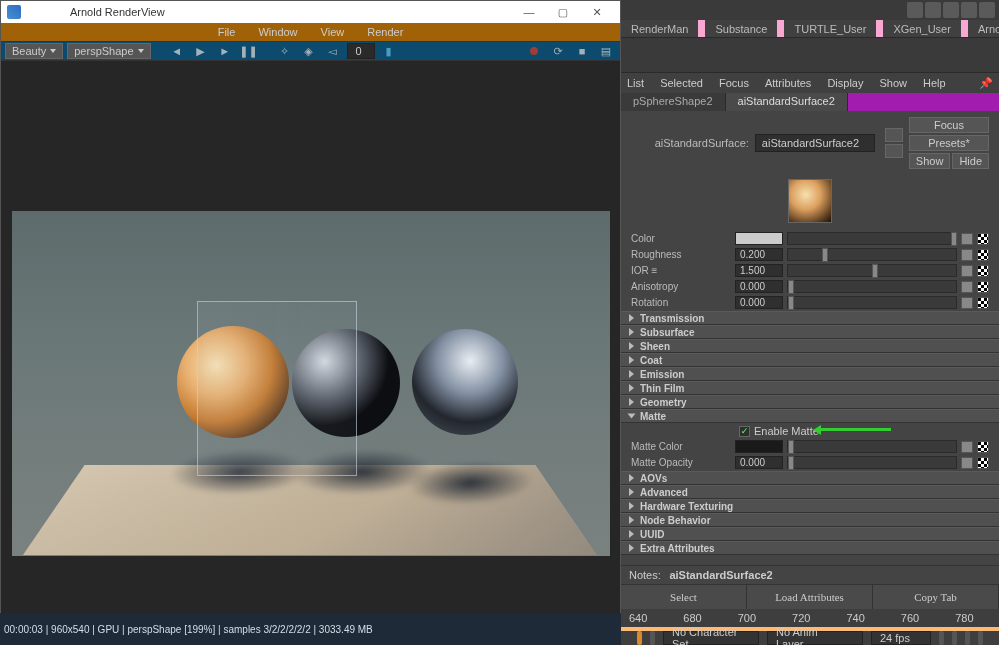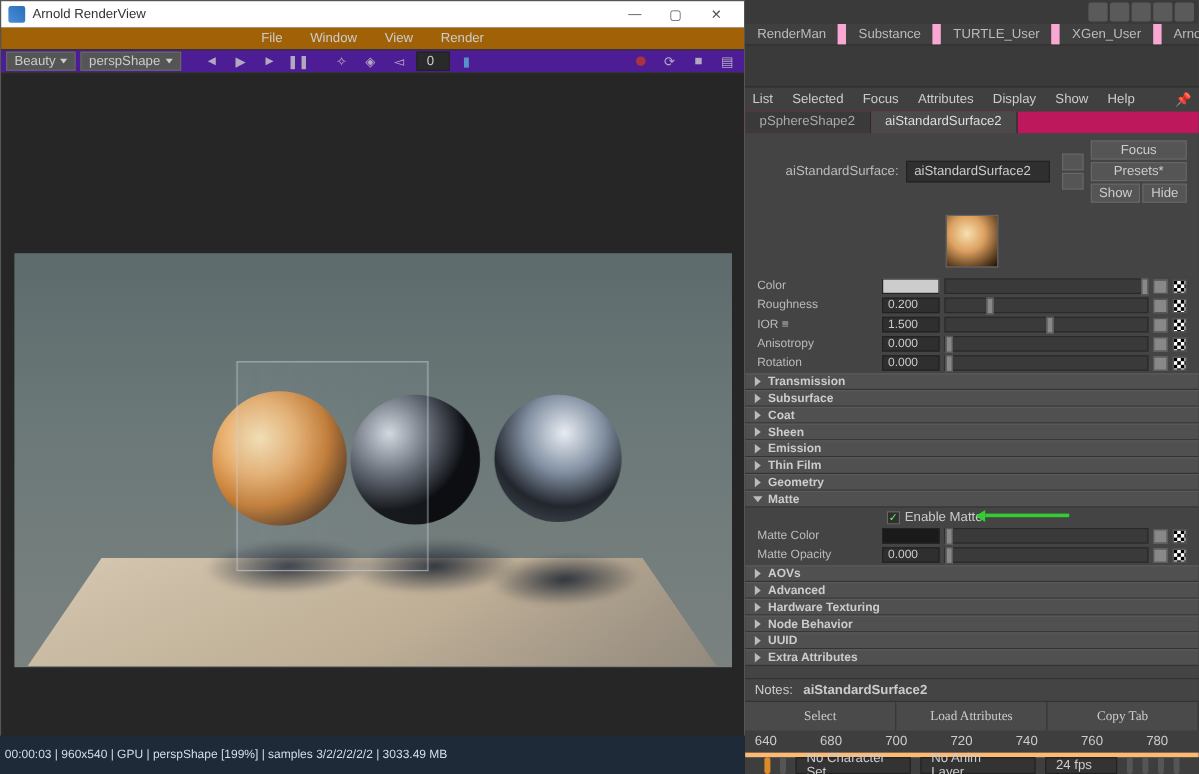--- a/index.html
+++ b/index.html
@@ -2,27 +2,27 @@
 <html><head>
 <meta charset="utf-8">
 <style>
 * { box-sizing: border-box; margin: 0; padding: 0; font-family: "Segoe UI", Tahoma, sans-serif; font-size: 11px; color: #ccc; }
 body { background: #444; width: 999px; height: 645px; overflow: hidden; position: relative; }
 
 
 .arnold-window { position: absolute; left: 0; top: 0; width: 621px; height: 618px; background: #404040; border: 1px solid #555; display: flex; flex-direction: column; }
 .titlebar { height: 22px; background: #fff; display: flex; align-items: center; padding: 0 6px; color: #333; }
 .titlebar .icon { width: 14px; height: 14px; background: linear-gradient(45deg,#4a8dd8,#2a6db8); margin-right: 6px; border-radius: 2px; }
-.titlebar .title { flex: 1; color: #333; font-size: 11px; }
+.titlebar .title { flex: 1; color: #333; font-size: 11px; margin-left: 43px; }
 .titlebar .winbtn { width: 34px; height: 20px; display: flex; align-items: center; justify-content: center; color: #555; cursor: pointer; }
 
 .menubar { height: 18px; background: #a16207; display: flex; align-items: center; padding: 0 4px; gap: 23px; justify-content: center; }
 .menubar span { color: #ccc; cursor: pointer; }
 
-.toolbar { height: 20px; background: #4c1d95; border-top: 1px solid #333; border-bottom: 1px solid #333; display: flex; align-items: center; padding: 0 4px; gap: 4px; }
+.toolbar { height: 20px; background: #0c4a6e; border-top: 1px solid #333; border-bottom: 1px solid #333; display: flex; align-items: center; padding: 0 4px; gap: 4px; }
 .toolbar .sel { background: #555; border: 1px solid #666; padding: 1px 6px; display: flex; align-items: center; gap: 4px; }
 .toolbar .caret { width: 0; height: 0; border-left: 3px solid transparent; border-right: 3px solid transparent; border-top: 4px solid #ccc; }
 .toolbar .ibtn { width: 20px; height: 16px; display: flex; align-items: center; justify-content: center; cursor: pointer; opacity: .8; }
 .toolbar .num { background: #2a2a2a; border: 1px solid #222; padding: 1px 8px; min-width: 28px; }
 .toolbar .rec { width: 8px; height: 8px; background: #c0392b; border-radius: 50%; }
 
 .viewport { flex: 1; background: #262626; display: flex; align-items: center; justify-content: center; position: relative; }
 .render { position: relative; width: 598px; height: 345px; margin-top: 88px; }
 .sky { position: absolute; inset: 0; background: linear-gradient(#5d6b6c 0%, #6b7878 40%, #7a8280 100%); }
 .floor { position: absolute; left: 2%; right: 2%; bottom: 0; height: 58%; background: linear-gradient(135deg,#cdbfa8,#b8a890 60%,#8d8478); transform: perspective(600px) rotateX(55deg); transform-origin: bottom center; filter: contrast(.95) brightness(1.05); }
@@ -44,21 +44,21 @@
 .shelf { height: 20px; background: #3a3a3a; display: flex; align-items: center; justify-content: flex-end; gap: 2px; padding: 0 4px; }
 .shelf .ic { width: 16px; height: 16px; background: #5a5a5a; border-radius: 2px; }
 .shelf-tabs { height: 18px; background: #404040; display: flex; align-items: stretch; border-bottom: 1px solid #2a2a2a; }
 .shelf-tabs span { padding: 2px 10px; color: #bbb; border-right: 7px solid #f9a8d4; cursor: pointer; display: flex; align-items: center; }
 .shelf-strip { height: 35px; background: #3a3a3a; border-bottom: 1px solid #2a2a2a; }
 
 .ae-menu { height: 20px; background: #404040; display: flex; align-items: center; padding: 0 6px; gap: 16px; }
 .ae-menu span { color: #ccc; cursor: pointer; }
 .ae-menu .pin { margin-left: auto; }
 
-.ae-tabs { height: 18px; background: #be185d; display: flex; align-items: stretch; }
+.ae-tabs { height: 18px; background: #a21caf; display: flex; align-items: stretch; }
 .ae-tabs span { padding: 2px 12px; background: #3a3a3a; color: #aaa; border-right: 1px solid #2a2a2a; cursor: pointer; }
 .ae-tabs span.active { background: #4a4a4a; color: #ddd; }
 
 .ae-head { padding: 6px 10px; display: flex; align-items: center; gap: 6px; }
 .ae-head .lbl { width: 145px; text-align: right; color: #bbb; }
 .ae-head .field { flex: 0 0 120px; background: #2f2f2f; border: 1px solid #222; padding: 2px 6px; }
 .ae-head .col { display: flex; flex-direction: column; gap: 2px; margin-left: auto; }
 .ae-head .btn { background: #555; border: 1px solid #666; padding: 1px 10px; text-align: center; cursor: pointer; }
 .ae-head .btnrow { display: flex; gap: 2px; }
 .ae-head .minibtn { width: 18px; height: 14px; background: #555; border: 1px solid #666; }
@@ -271,25 +271,25 @@
     <div class="section">
         <div class="tri"></div>
         <b>Transmission</b>
       </div>
     <div class="section">
         <div class="tri"></div>
         <b>Subsurface</b>
       </div>
     <div class="section">
         <div class="tri"></div>
+        <b>Sheen</b>
+      </div>
+    <div class="section">
+        <div class="tri"></div>
         <b>Coat</b>
-      </div>
-    <div class="section">
-        <div class="tri"></div>
-        <b>Sheen</b>
       </div>
     <div class="section">
         <div class="tri"></div>
         <b>Emission</b>
       </div>
     <div class="section">
         <div class="tri"></div>
         <b>Thin Film</b>
       </div>
     <div class="section">

